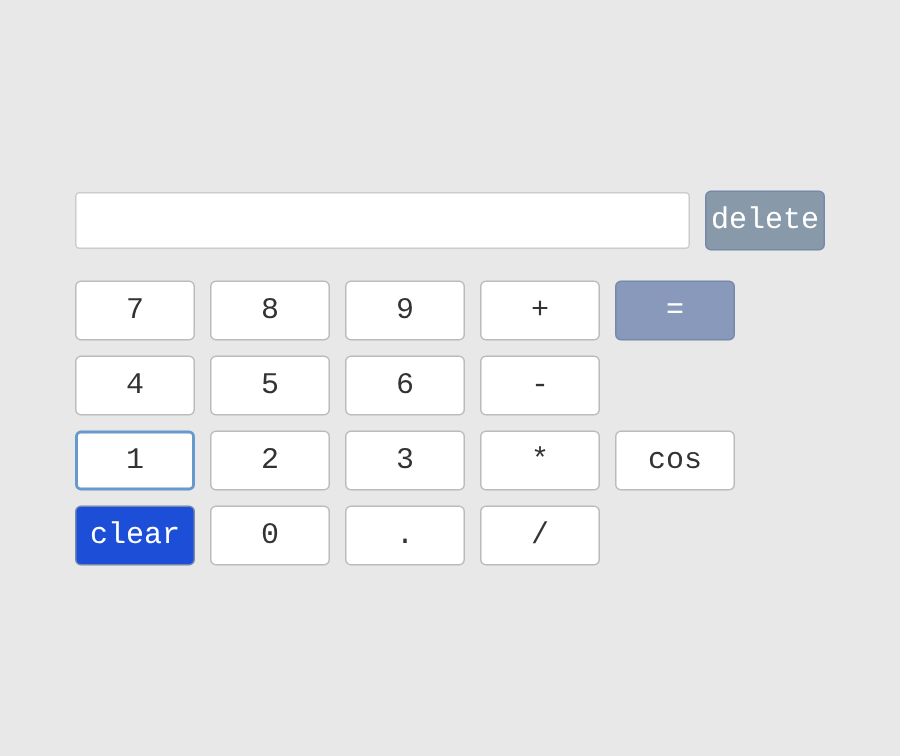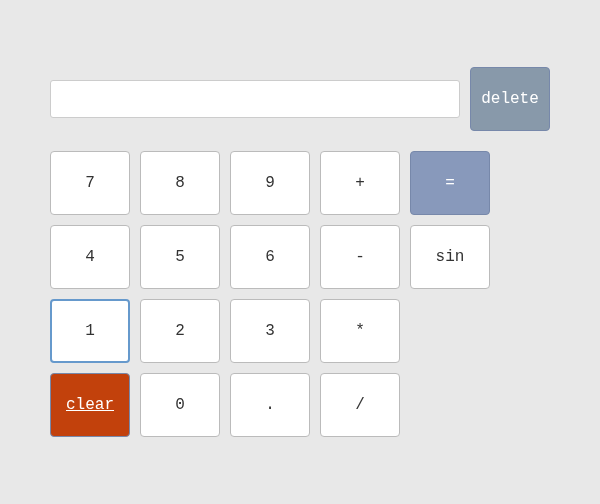--- a/index.html
+++ b/index.html
@@ -37,50 +37,49 @@
       background: white;
       border: 1px solid #ccc;
       border-radius: 3px;
       padding: 4px 8px;
       font-family: 'Courier New', Courier, monospace;
       font-size: 16px;
     }
 
     .btn {
       width: 80px;
-      height: 64px;
+      height: 40px;
       border: 1px solid #bbb;
       border-radius: 4px;
       background: white;
       font-family: 'Courier New', Courier, monospace;
-      font-size: 16px;
+      font-size: 20px;
       cursor: pointer;
       color: #333;
       display: flex;
       align-items: center;
       justify-content: center;
     }
 
     .btn-delete {
       background: #8899aa;
       color: white;
       border: 1px solid #7788aa;
     }
 
     .btn-equals {
       background: #8899bb;
       color: white;
       border: 1px solid #7788aa;
     }
 
     .btn-clear {
-      background: #c2410c;
+      background: #1d4ed8;
       color: white;
       border: 1px solid #7788aa;
-      text-decoration: underline;
     }
 
     .btn-one {
       border: 2px solid #6699cc;
       background: white;
     }
 
     .btn-row {
       display: flex;
       gap: 10px;
@@ -107,28 +106,28 @@
     <button class="btn">9</button>
     <button class="btn">+</button>
     <button class="btn btn-equals">=</button>
   </div>
 
   <div class="btn-row">
     <button class="btn">4</button>
     <button class="btn">5</button>
     <button class="btn">6</button>
     <button class="btn">-</button>
-    <button class="btn">sin</button>
   </div>
 
   <div class="btn-row">
     <button class="btn btn-one">1</button>
     <button class="btn">2</button>
     <button class="btn">3</button>
     <button class="btn">*</button>
+    <button class="btn">cos</button>
   </div>
 
   <div class="btn-row">
     <button class="btn btn-clear">clear</button>
     <button class="btn">0</button>
     <button class="btn">.</button>
     <button class="btn">/</button>
   </div>
 
 </div>

